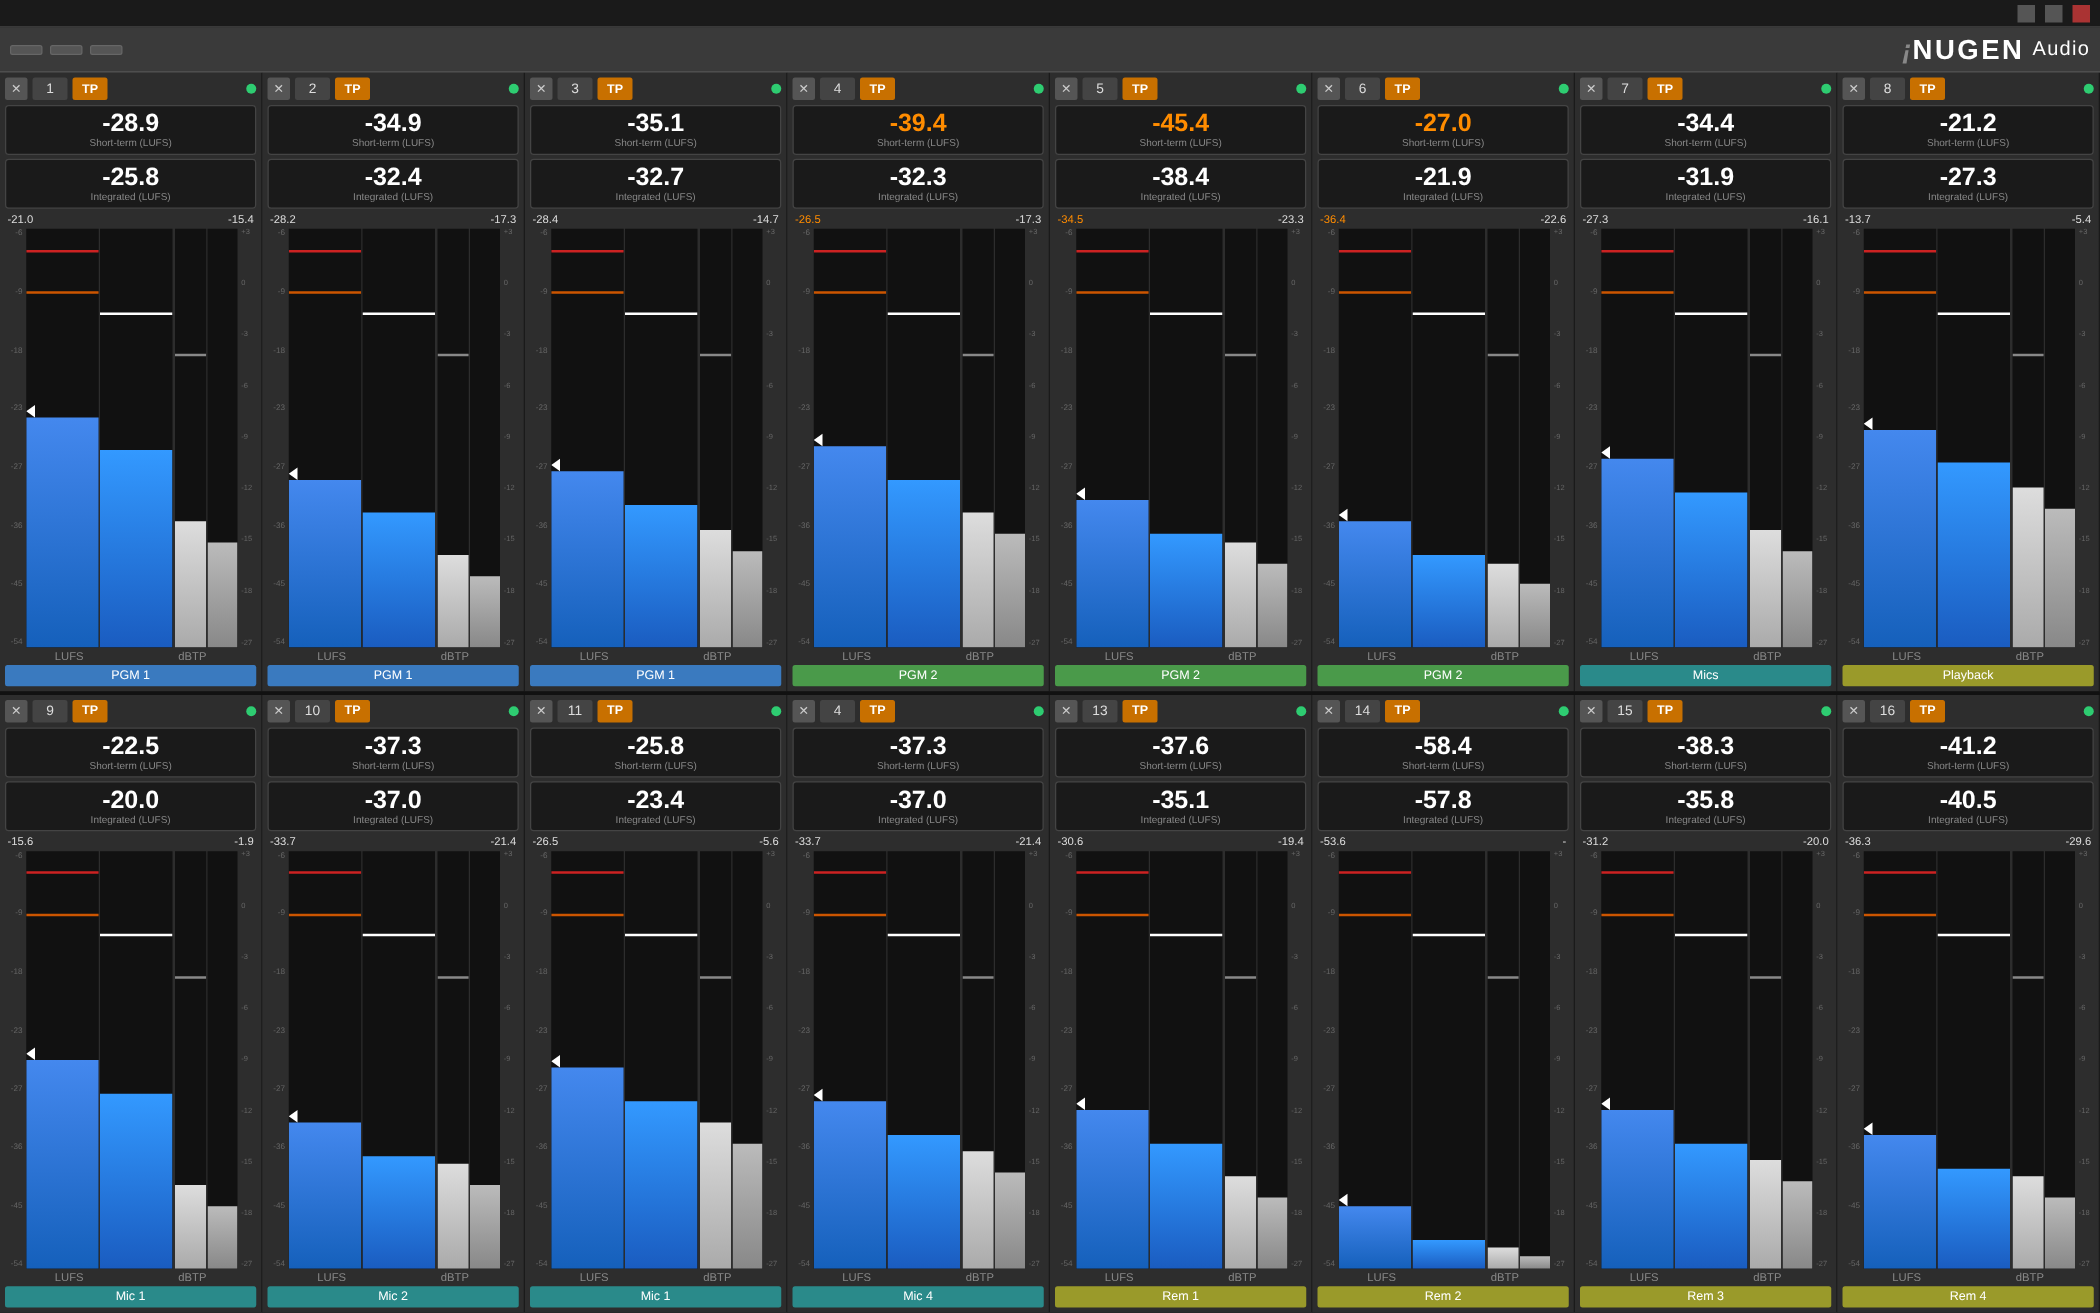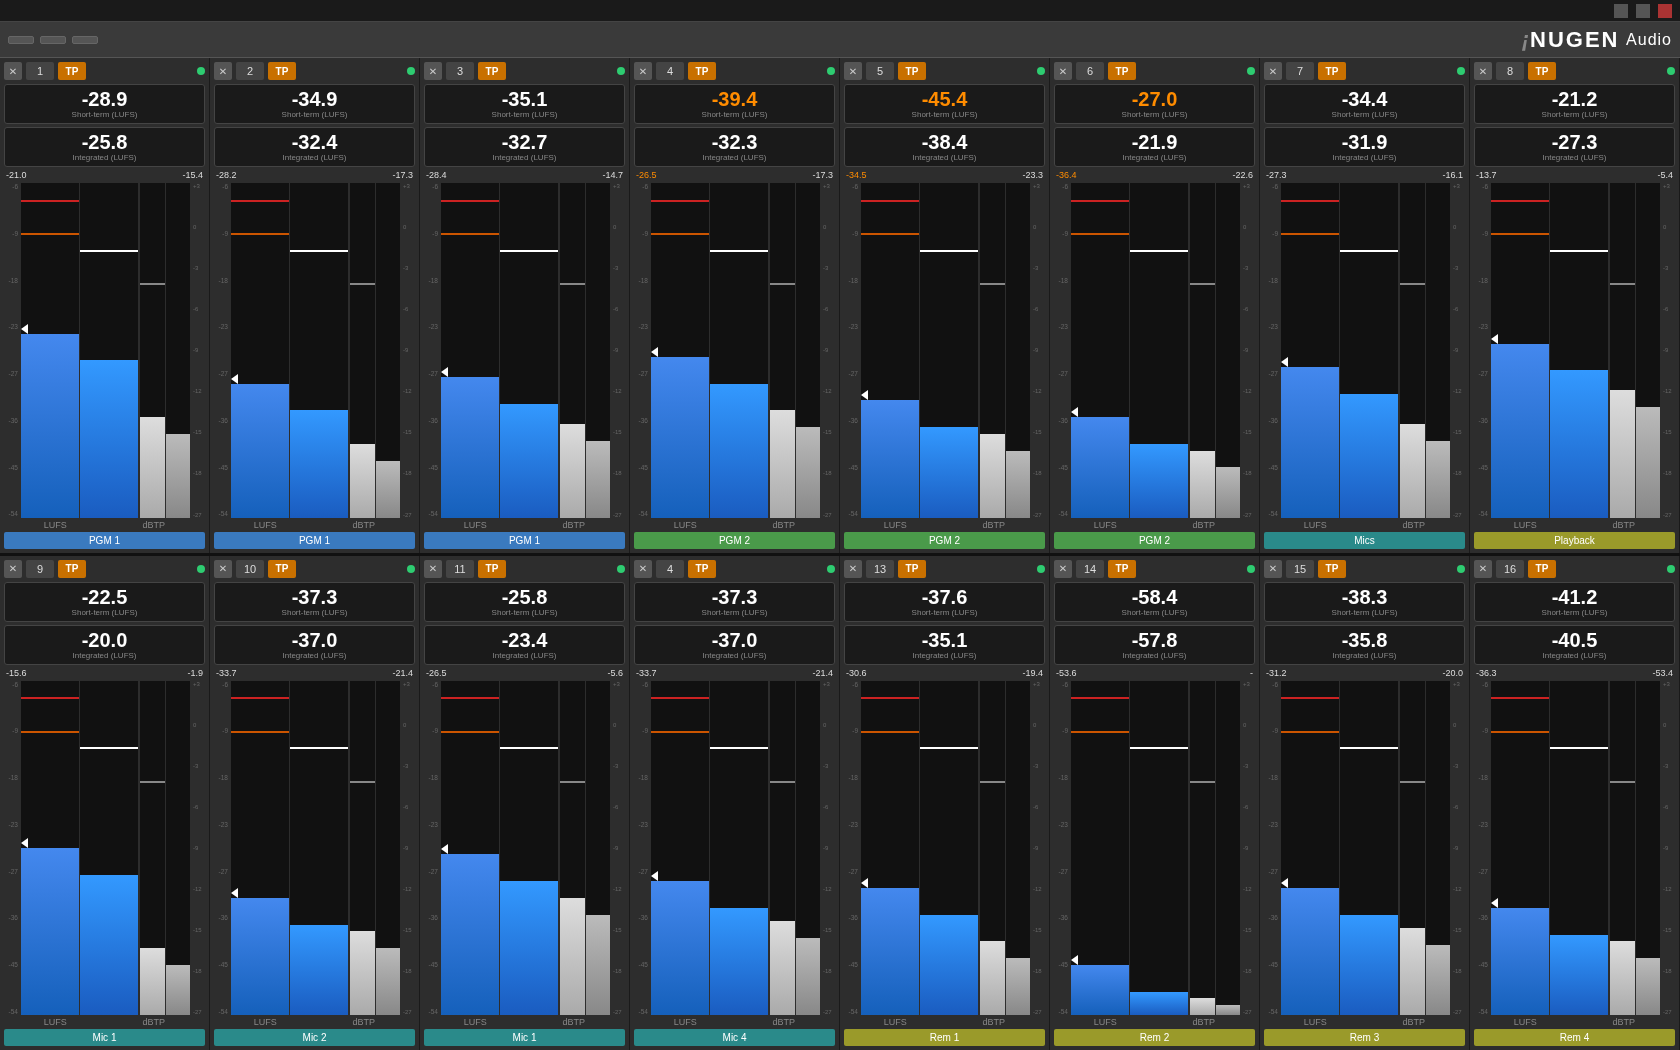--- a/index.html
+++ b/index.html
@@ -1435,21 +1435,21 @@
       <div class="meter-label">Short-term (LUFS)</div>
     </div>
 
     <div class="meter-display">
       <div class="meter-value">-40.5</div>
       <div class="meter-label">Integrated (LUFS)</div>
     </div>
 
     <div class="peak-row">
       <span class="peak-val ">-36.3</span>
-      <span class="peak-val">-53.4</span>
+      <span class="peak-val">-29.6</span>
     </div>
 
     <div class="bars-area">
 
       <div style="display:flex;flex:2.5;gap:1px;position:relative;align-items:stretch;">
 
         <div style="display:flex;flex-direction:column;justify-content:space-between;font-size:6.5px;color:#666;min-width:16px;text-align:right;padding-right:2px;">
           <span>-6</span>
               <span>-9</span>
               <span>-18</span>

